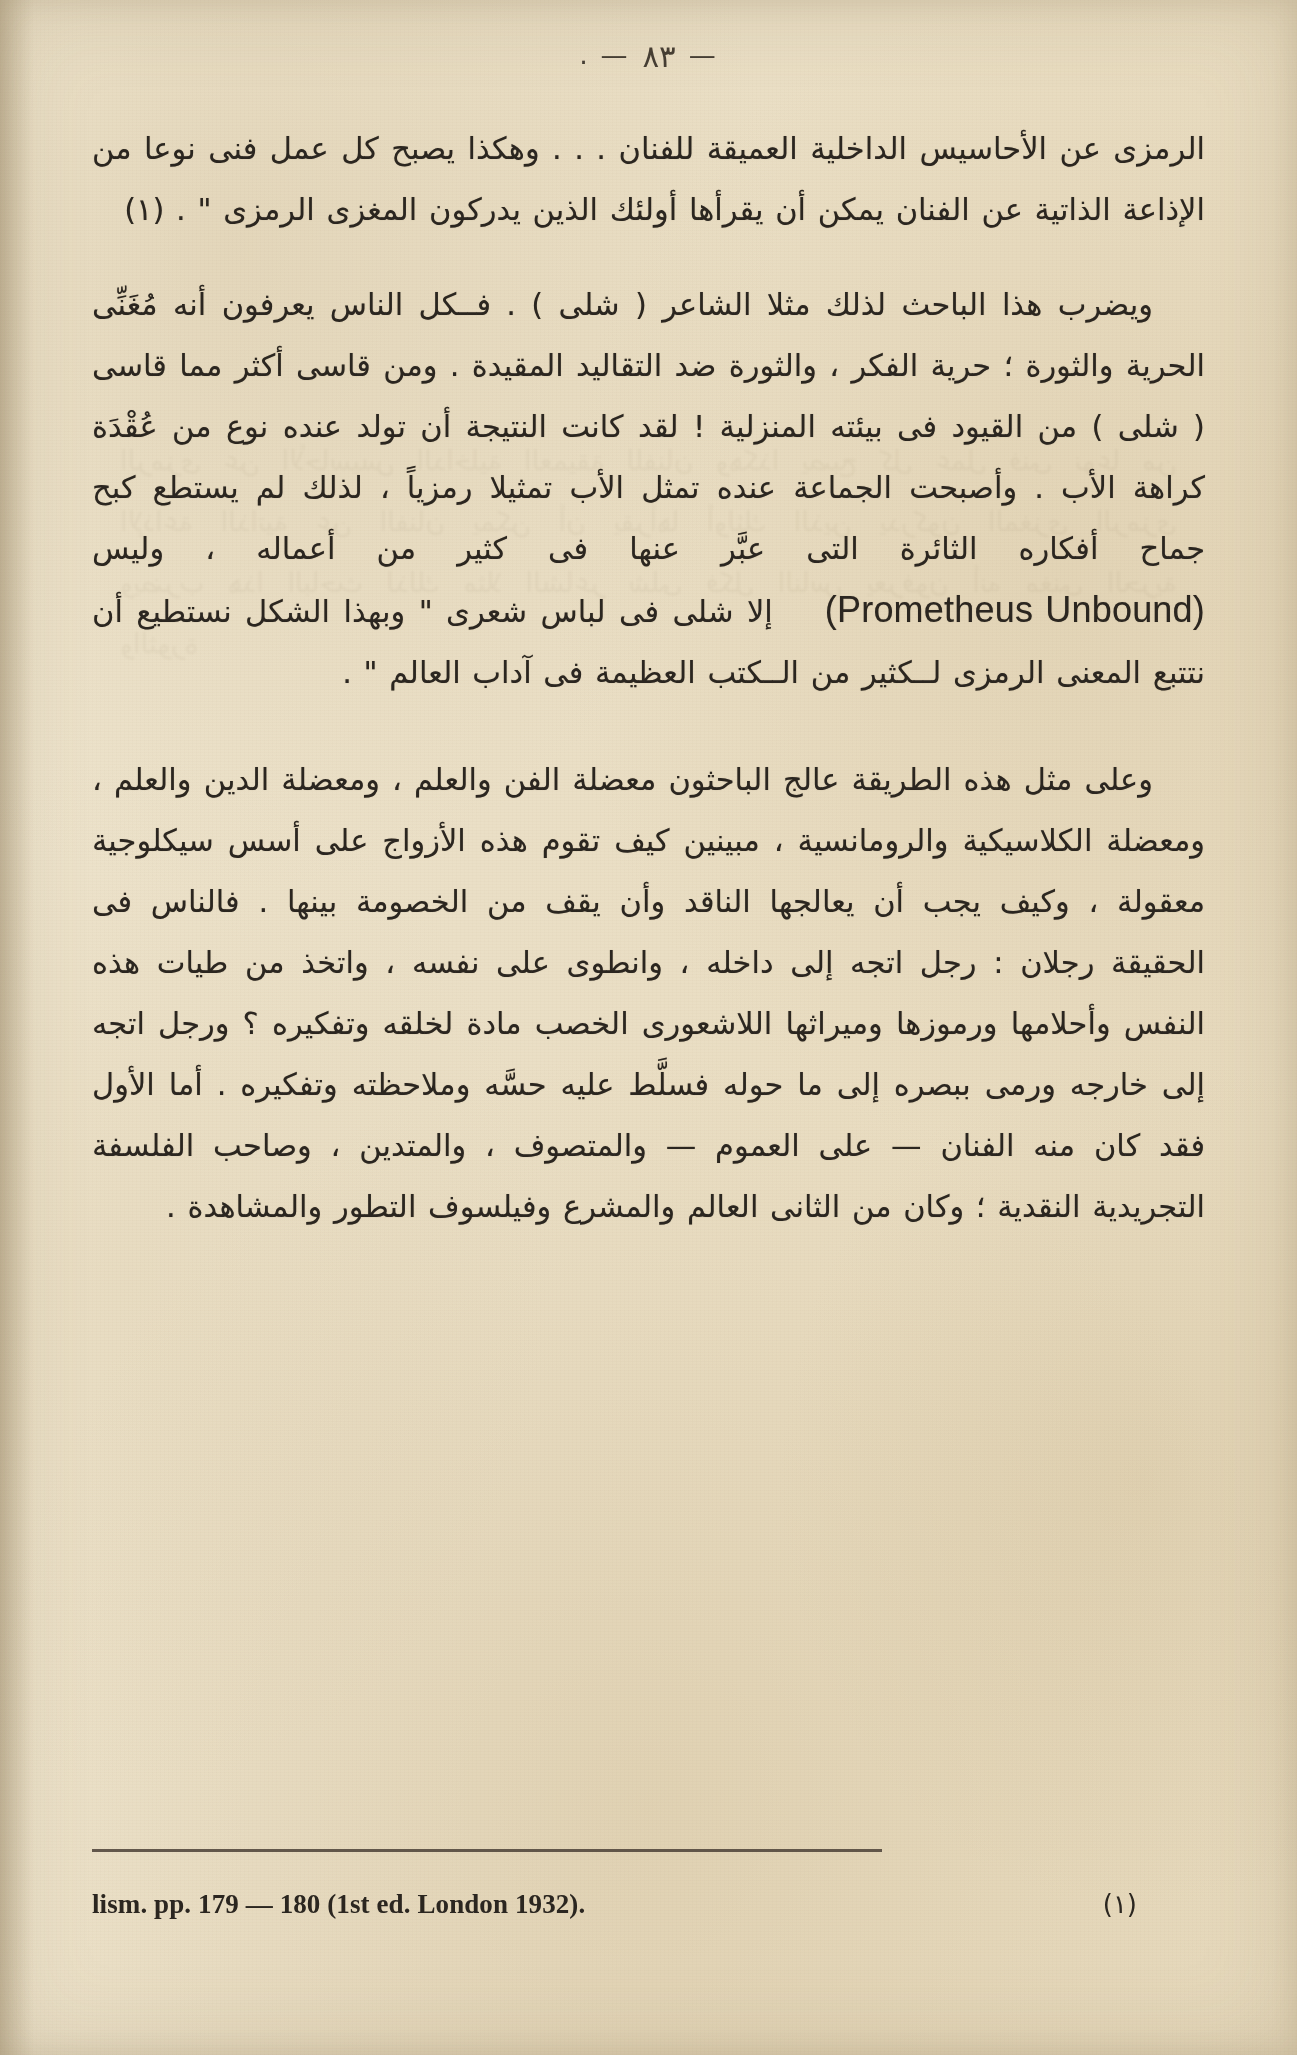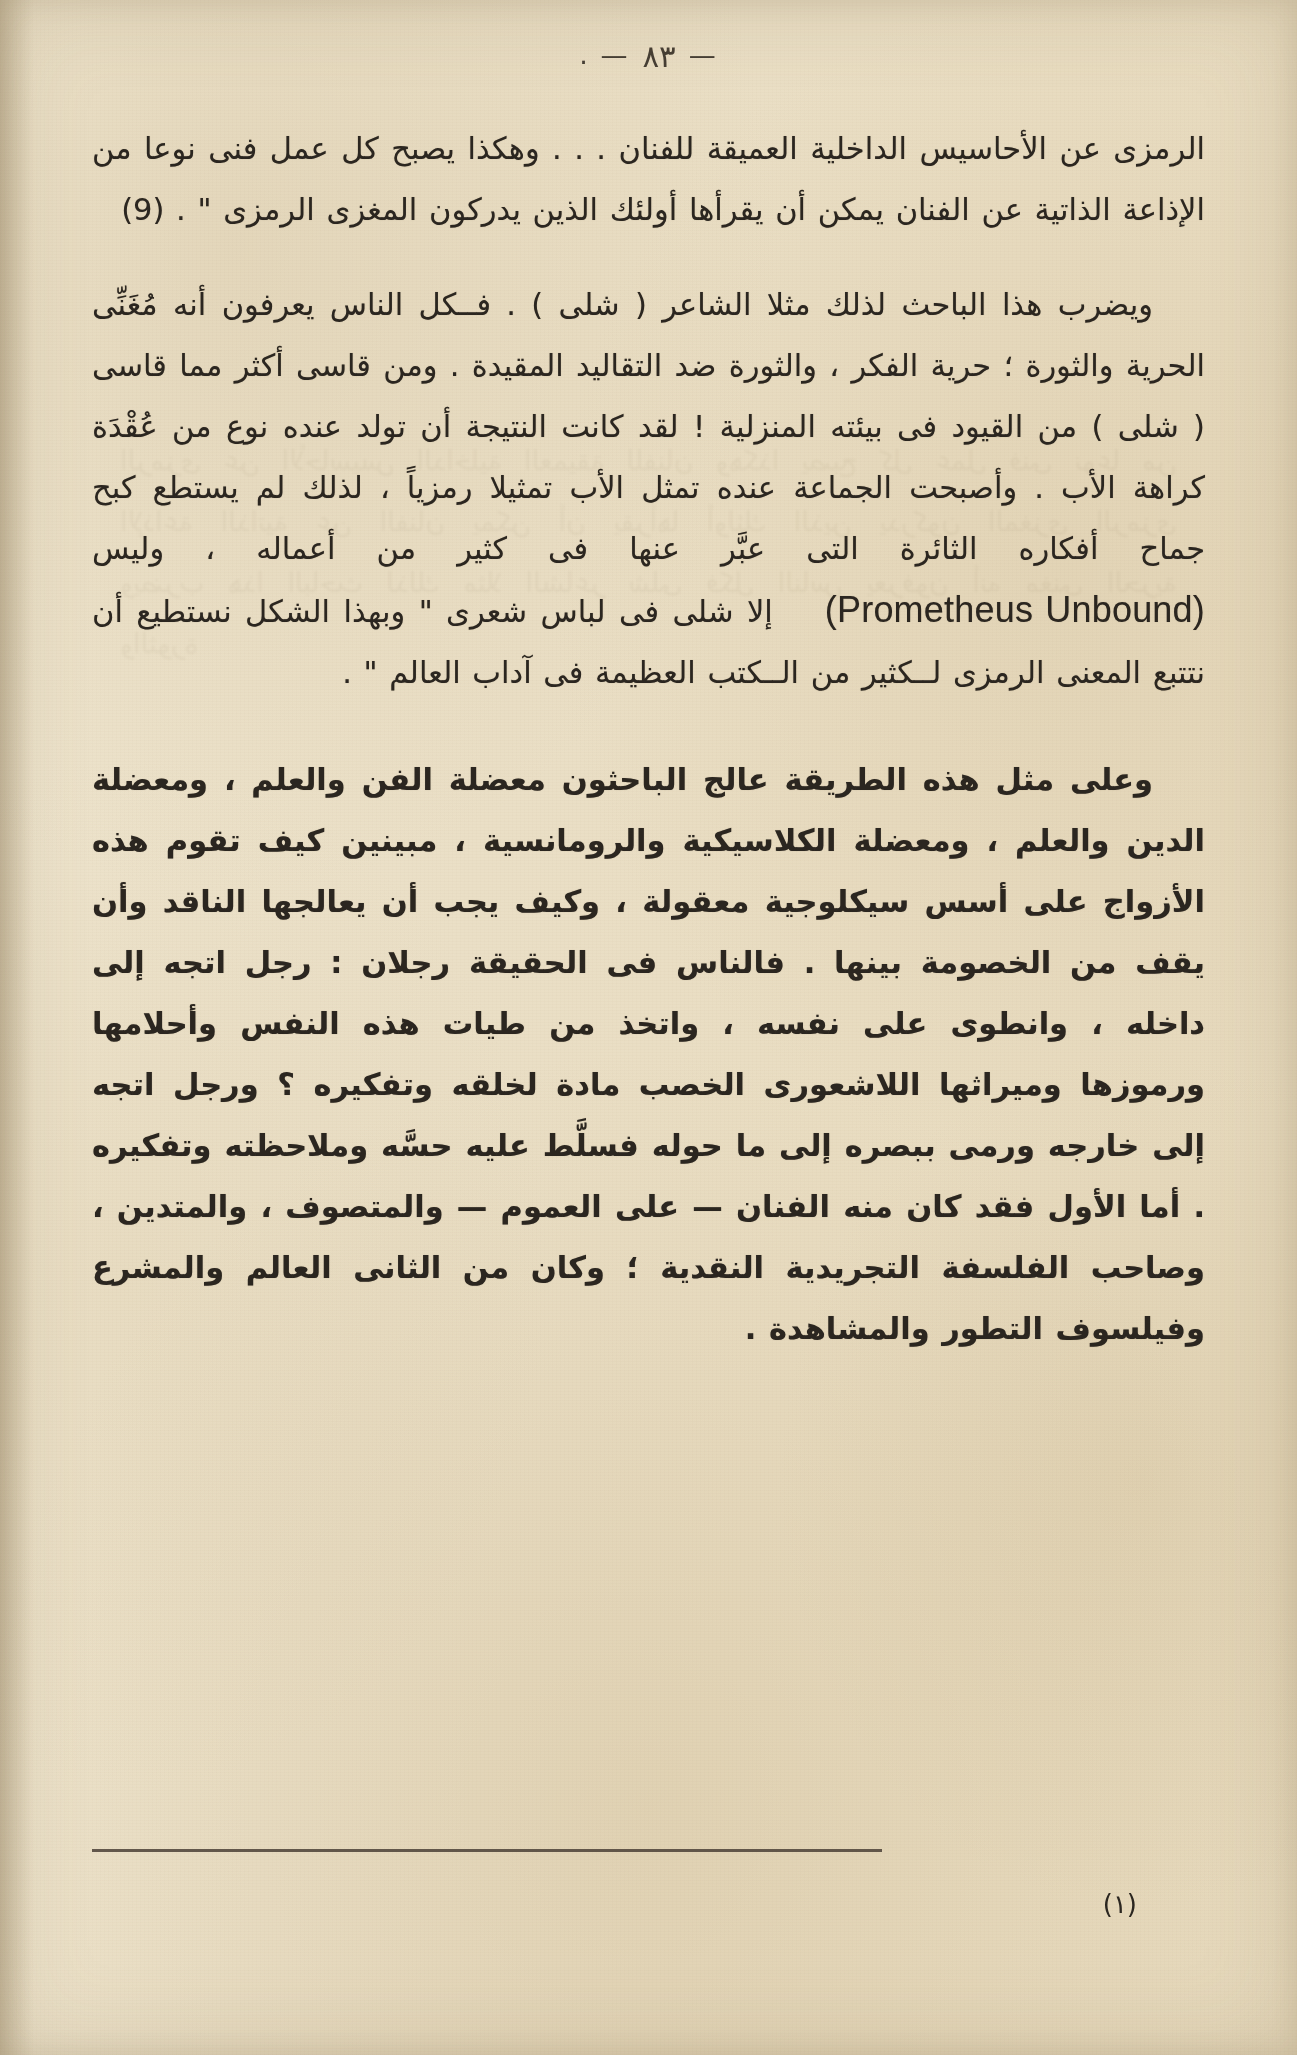--- a/index.html
+++ b/index.html
@@ -98,21 +98,21 @@
     margin: 0 0 34px 0;
     font-size: 30.5px;
     line-height: 61px;
     text-align: justify;
     text-align-last: right;
     color: #2b2620;
     word-spacing: 2px;
     text-shadow: 0 0 0.8px rgba(60,48,30,0.35);
   }
   p.par.indent { text-indent: 52px; }
-  p.par.gap-top { margin-top: 46px; font-weight: bold; }
+  p.par.gap-top { margin-top: 46px; }
 
   .ltr {
     direction: ltr;
     unicode-bidi: isolate;
     display: inline-block;
     font-family: "Liberation Sans", sans-serif;
     font-size: 36px;
     letter-spacing: 0.2px;
   }
 
@@ -179,31 +179,32 @@
   <div id="grain"></div>
 
   <div id="content">
 
     <div class="folio">
       <span class="dash">—</span><span class="num">٨٣</span><span class="dash">— .</span>
     </div>
 
     <div class="body-block">
 
-      <p class="par">الرمزى عن الأحاسيس الداخلية العميقة للفنان . . . وهكذا يصبح كل عمل فنى نوعا من الإذاعة الذاتية عن الفنان يمكن أن يقرأها أولئك الذين يدركون المغزى الرمزى " . (9)</p>
+      <p class="par">الرمزى عن الأحاسيس الداخلية العميقة للفنان . . . وهكذا يصبح كل عمل فنى نوعا من الإذاعة الذاتية عن الفنان يمكن أن يقرأها أولئك الذين يدركون المغزى الرمزى " . (١)</p>
 
       <p class="par indent"><span>ويضرب هذا الباحث لذلك مثلا الشاعر ( شلى ) . فــكل الناس يعرفون أنه مُغَنِّى الحرية والثورة ؛ حرية الفكر ، والثورة ضد التقاليد المقيدة . ومن قاسى أكثر مما قاسى ( شلى ) من القيود فى بيئته المنزلية ! لقد كانت النتيجة أن تولد عنده نوع من عُقْدَة كراهة الأب . وأصبحت الجماعة عنده تمثل الأب تمثيلا رمزياً ، لذلك لم يستطع كبح جماح أفكاره الثائرة التى عبَّر عنها فى كثير من أعماله ، وليس</span><span class="ltr">(Prometheus Unbound)</span><span>إلا شلى فى لباس شعرى " وبهذا الشكل نستطيع أن نتتبع المعنى الرمزى لــكثير من الــكتب العظيمة فى آداب العالم " .</span></p>
 
       <p class="par indent gap-top">وعلى مثل هذه الطريقة عالج الباحثون معضلة الفن والعلم ، ومعضلة الدين والعلم ، ومعضلة الكلاسيكية والرومانسية ، مبينين كيف تقوم هذه الأزواج على أسس سيكلوجية معقولة ، وكيف يجب أن يعالجها الناقد وأن يقف من الخصومة بينها . فالناس فى الحقيقة رجلان : رجل اتجه إلى داخله ، وانطوى على نفسه ، واتخذ من طيات هذه النفس وأحلامها ورموزها وميراثها اللاشعورى الخصب مادة لخلقه وتفكيره ؟ ورجل اتجه إلى خارجه ورمى ببصره إلى ما حوله فسلَّط عليه حسَّه وملاحظته وتفكيره . أما الأول فقد كان منه الفنان — على العموم — والمتصوف ، والمتدين ، وصاحب الفلسفة التجريدية النقدية ؛ وكان من الثانى العالم والمشرع وفيلسوف التطور والمشاهدة .</p>
 
     </div>
 
     <div class="fn-rule"></div>
 
     <div class="footnote">
       <div class="fn-line"><span class="fn-marker">(١)</span></div>
+      <div class="fn-line">lism. pp. 179 — 180 (1st ed. London 1932).</div>
     </div>
 
   </div>
 
   <div id="leftedge"></div>
   <div id="vignette"></div>
 </div>
 
 </body></html>

